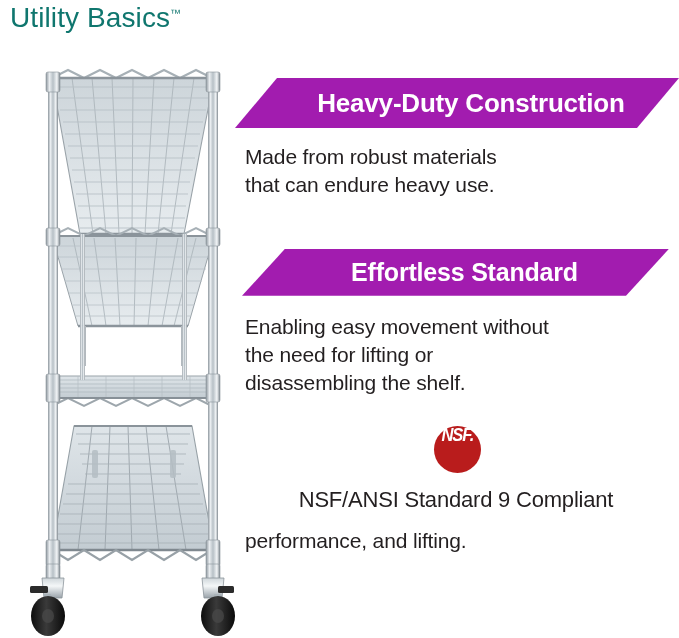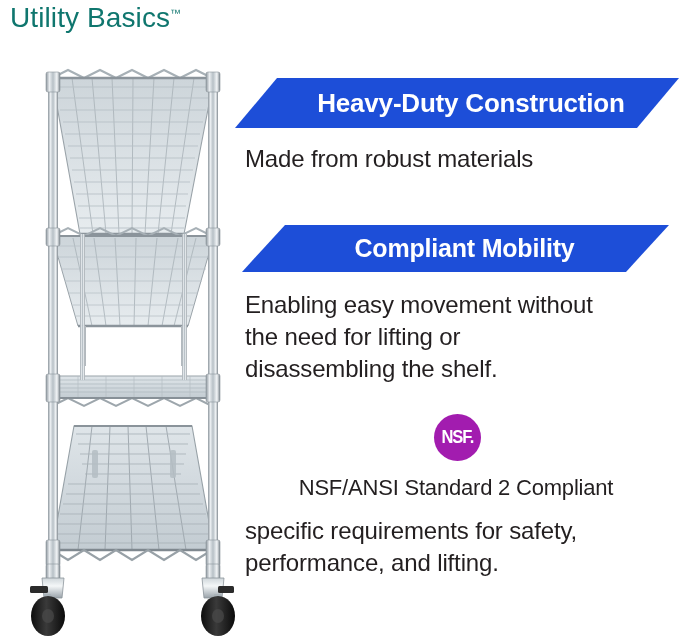--- a/index.html
+++ b/index.html
@@ -28,21 +28,21 @@
 
   
   .content{
     position:absolute;left:245px;top:78px;width:434px;height:560px;
   }
 
   
   .banner{
     position:relative;
     height:50px;
-    background:#1d4ed8;
+    background:#a21caf;
     display:flex;align-items:center;justify-content:center;text-align:center;
   }
   .banner span{
     color:#ffffff;
     font-size:26px;
     font-weight:700;
     letter-spacing:-.2px;
     white-space:nowrap;
     position:relative;
     z-index:2;
@@ -55,42 +55,42 @@
   .banner-1 span{padding-left:28px;}
   .banner-2{
     margin-left:-3px;
     width:427px;
     height:47px;
     clip-path:polygon(43px 0, 427px 0, 384px 100%, 0 100%);
   }
   .banner-2 span{padding-left:18px;font-size:25px;}
 
   .para{
-    font-size:24px;
+    font-size:21px;
     line-height:1.33;
     color:#231f20;
     letter-spacing:-.15px;
   }
   .para .ln{display:block;white-space:nowrap;}
 
   .gap-a{height:15px;}
   .gap-b{height:50px;}
   .gap-c{height:17px;}
   .gap-d{height:29px;}
   .gap-e{height:14px;}
 
   
   .nsf-wrap{
     display:flex;justify-content:center;align-items:center;
     margin-left:-10px;
   }
   .nsf-badge{
     width:47px;height:47px;border-radius:50%;
-    background:#a21caf;
-    display:flex;align-items:center;justify-content:center;
+    background:#b91c1c;
+    display:flex;justify-content:center;font-style:italic;
   }
   .nsf-badge .nsf-text{
     color:#ffffff;
     font-size:18px;
     font-weight:700;
     letter-spacing:-1.1px;
     transform:scaleX(.92);
     line-height:1;
   }
   .nsf-caption{
@@ -291,41 +291,41 @@
 </div>
 
 <div class="content">
 
   <div class="banner banner-1">
     <span>Heavy-Duty Construction</span>
   </div>
   <div class="gap-a"></div>
   <div class="para">
     <span class="ln">Made from robust materials</span>
+    <span class="ln">that can endure heavy use.</span>
   </div>
 
   <div class="gap-b"></div>
 
   <div class="banner banner-2">
-    <span>Compliant Mobility</span>
+    <span>Effortless Standard</span>
   </div>
   <div class="gap-c"></div>
   <div class="para">
     <span class="ln">Enabling easy movement without</span>
     <span class="ln">the need for lifting or</span>
     <span class="ln">disassembling the shelf.</span>
   </div>
 
   <div class="gap-d"></div>
 
   <div class="nsf-wrap">
     <div class="nsf-badge">
       <span class="nsf-text">NSF.</span>
     </div>
   </div>
   <div class="gap-e"></div>
-  <div class="nsf-caption">NSF/ANSI Standard 2 Compliant</div>
+  <div class="nsf-caption">NSF/ANSI Standard 9 Compliant</div>
   <div class="gap-e"></div>
   <div class="para">
-    <span class="ln">specific requirements for safety,</span>
     <span class="ln">performance, and lifting.</span>
   </div>
 </div>
 
 </body></html>

